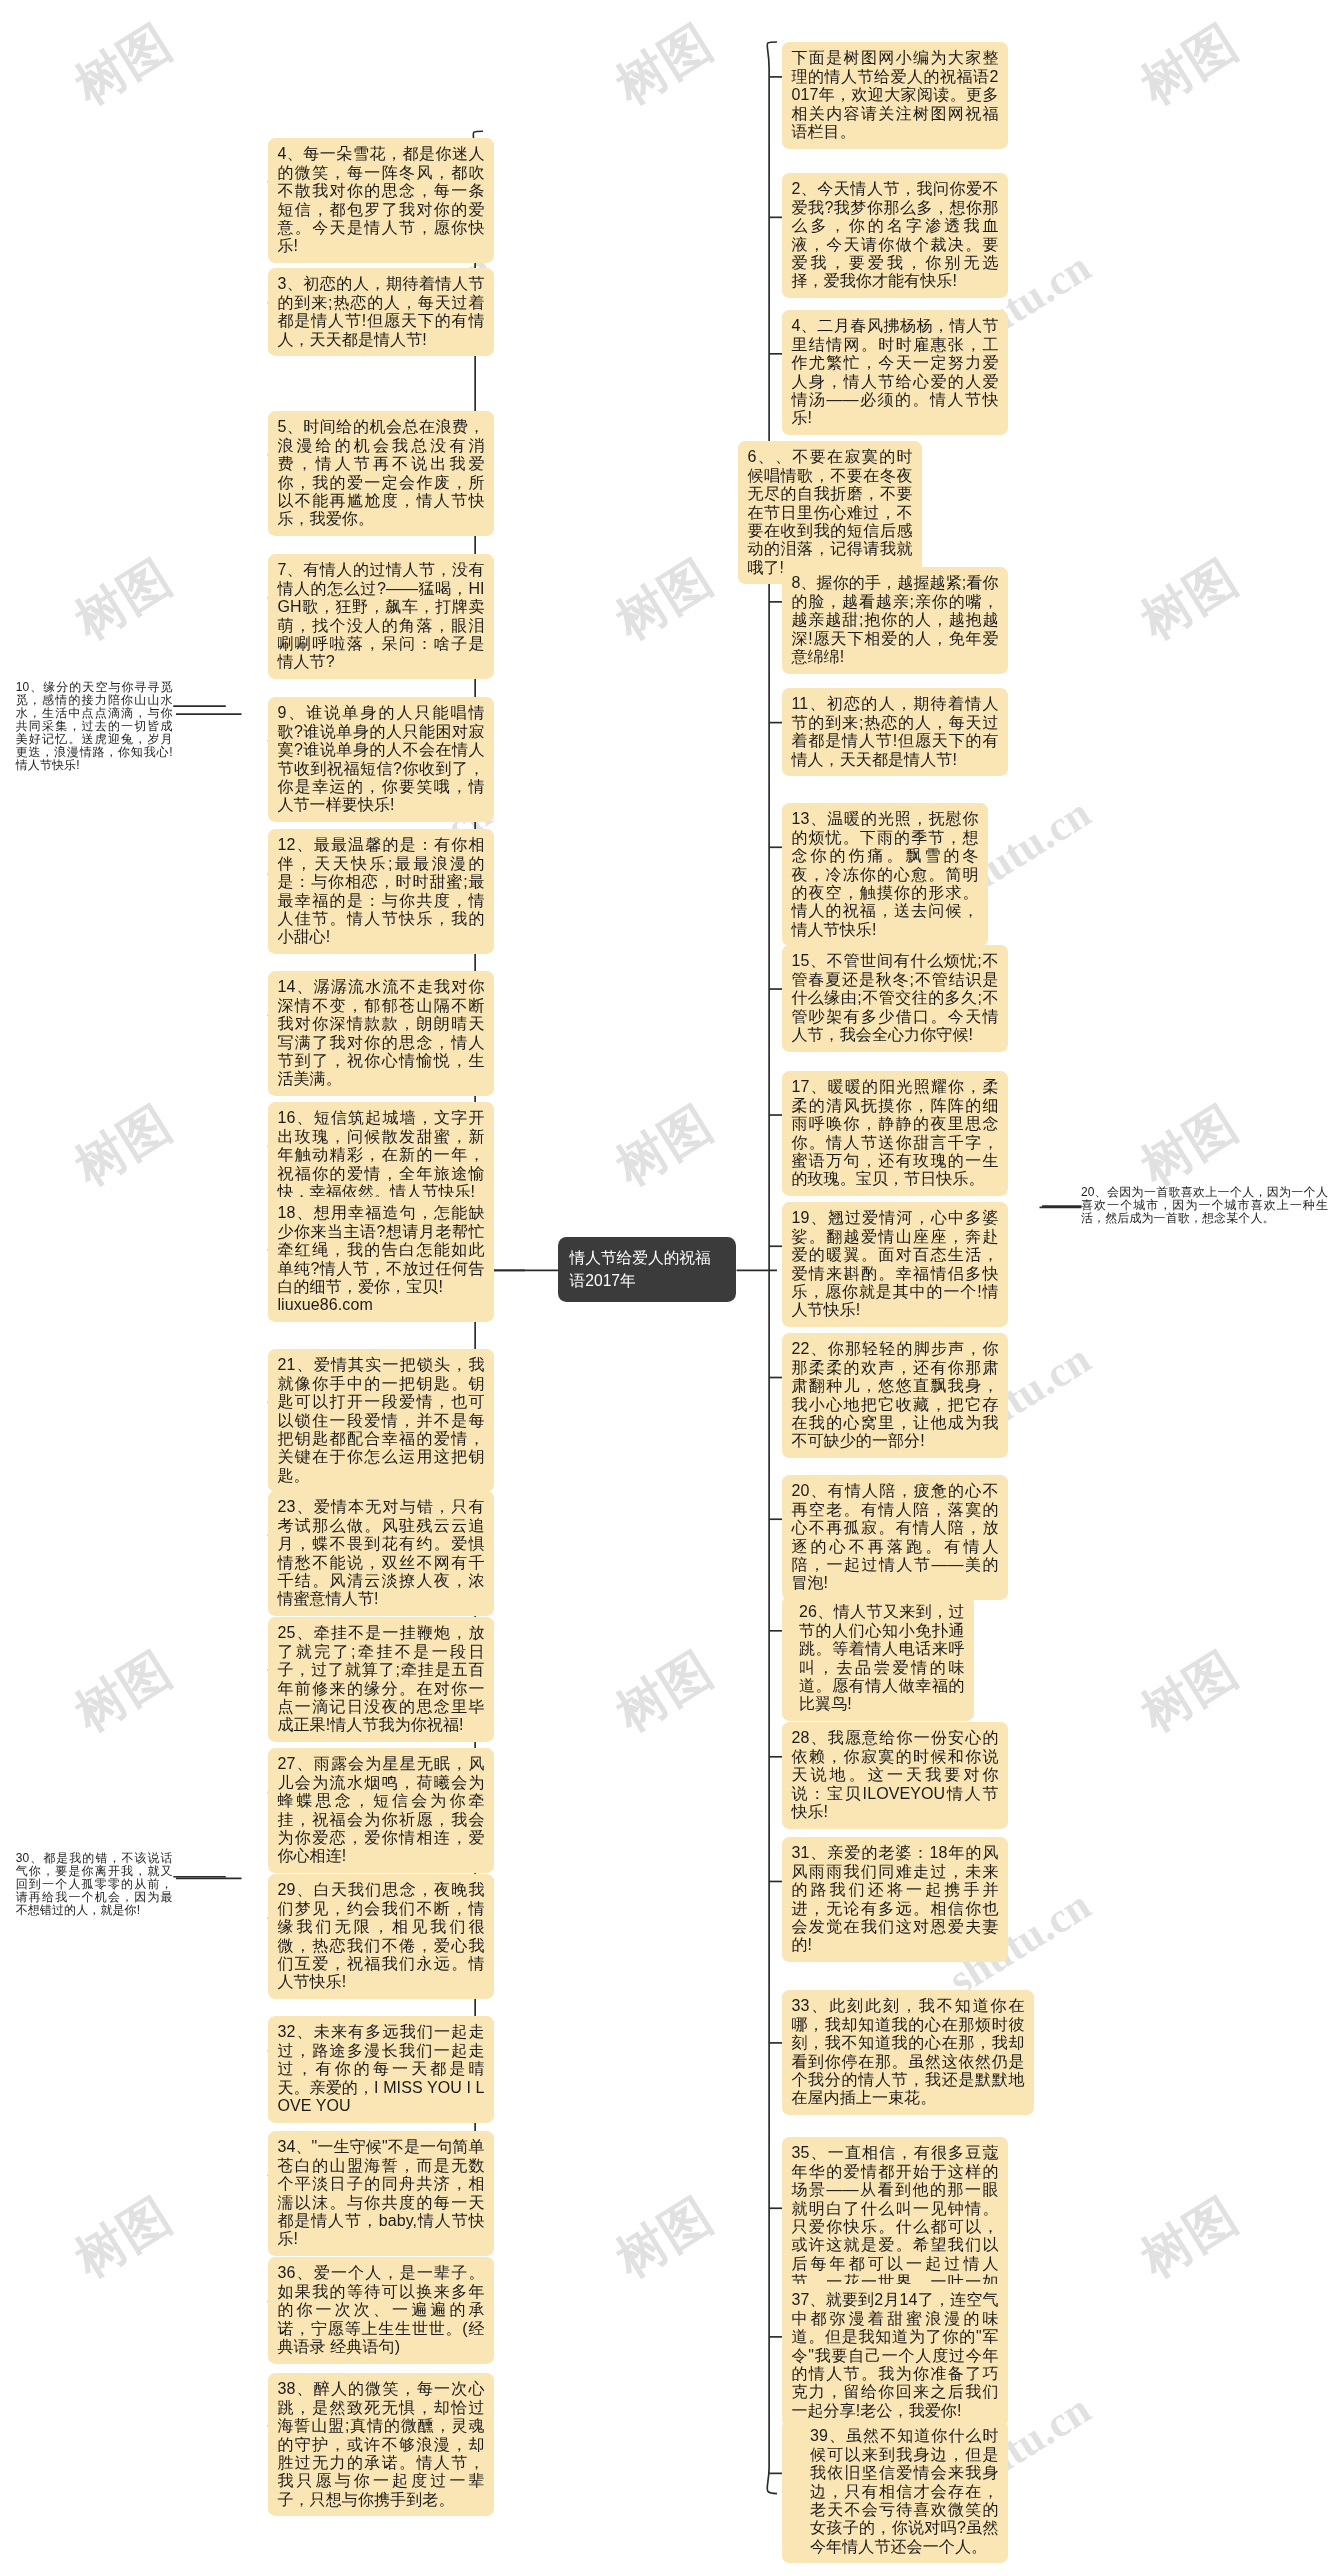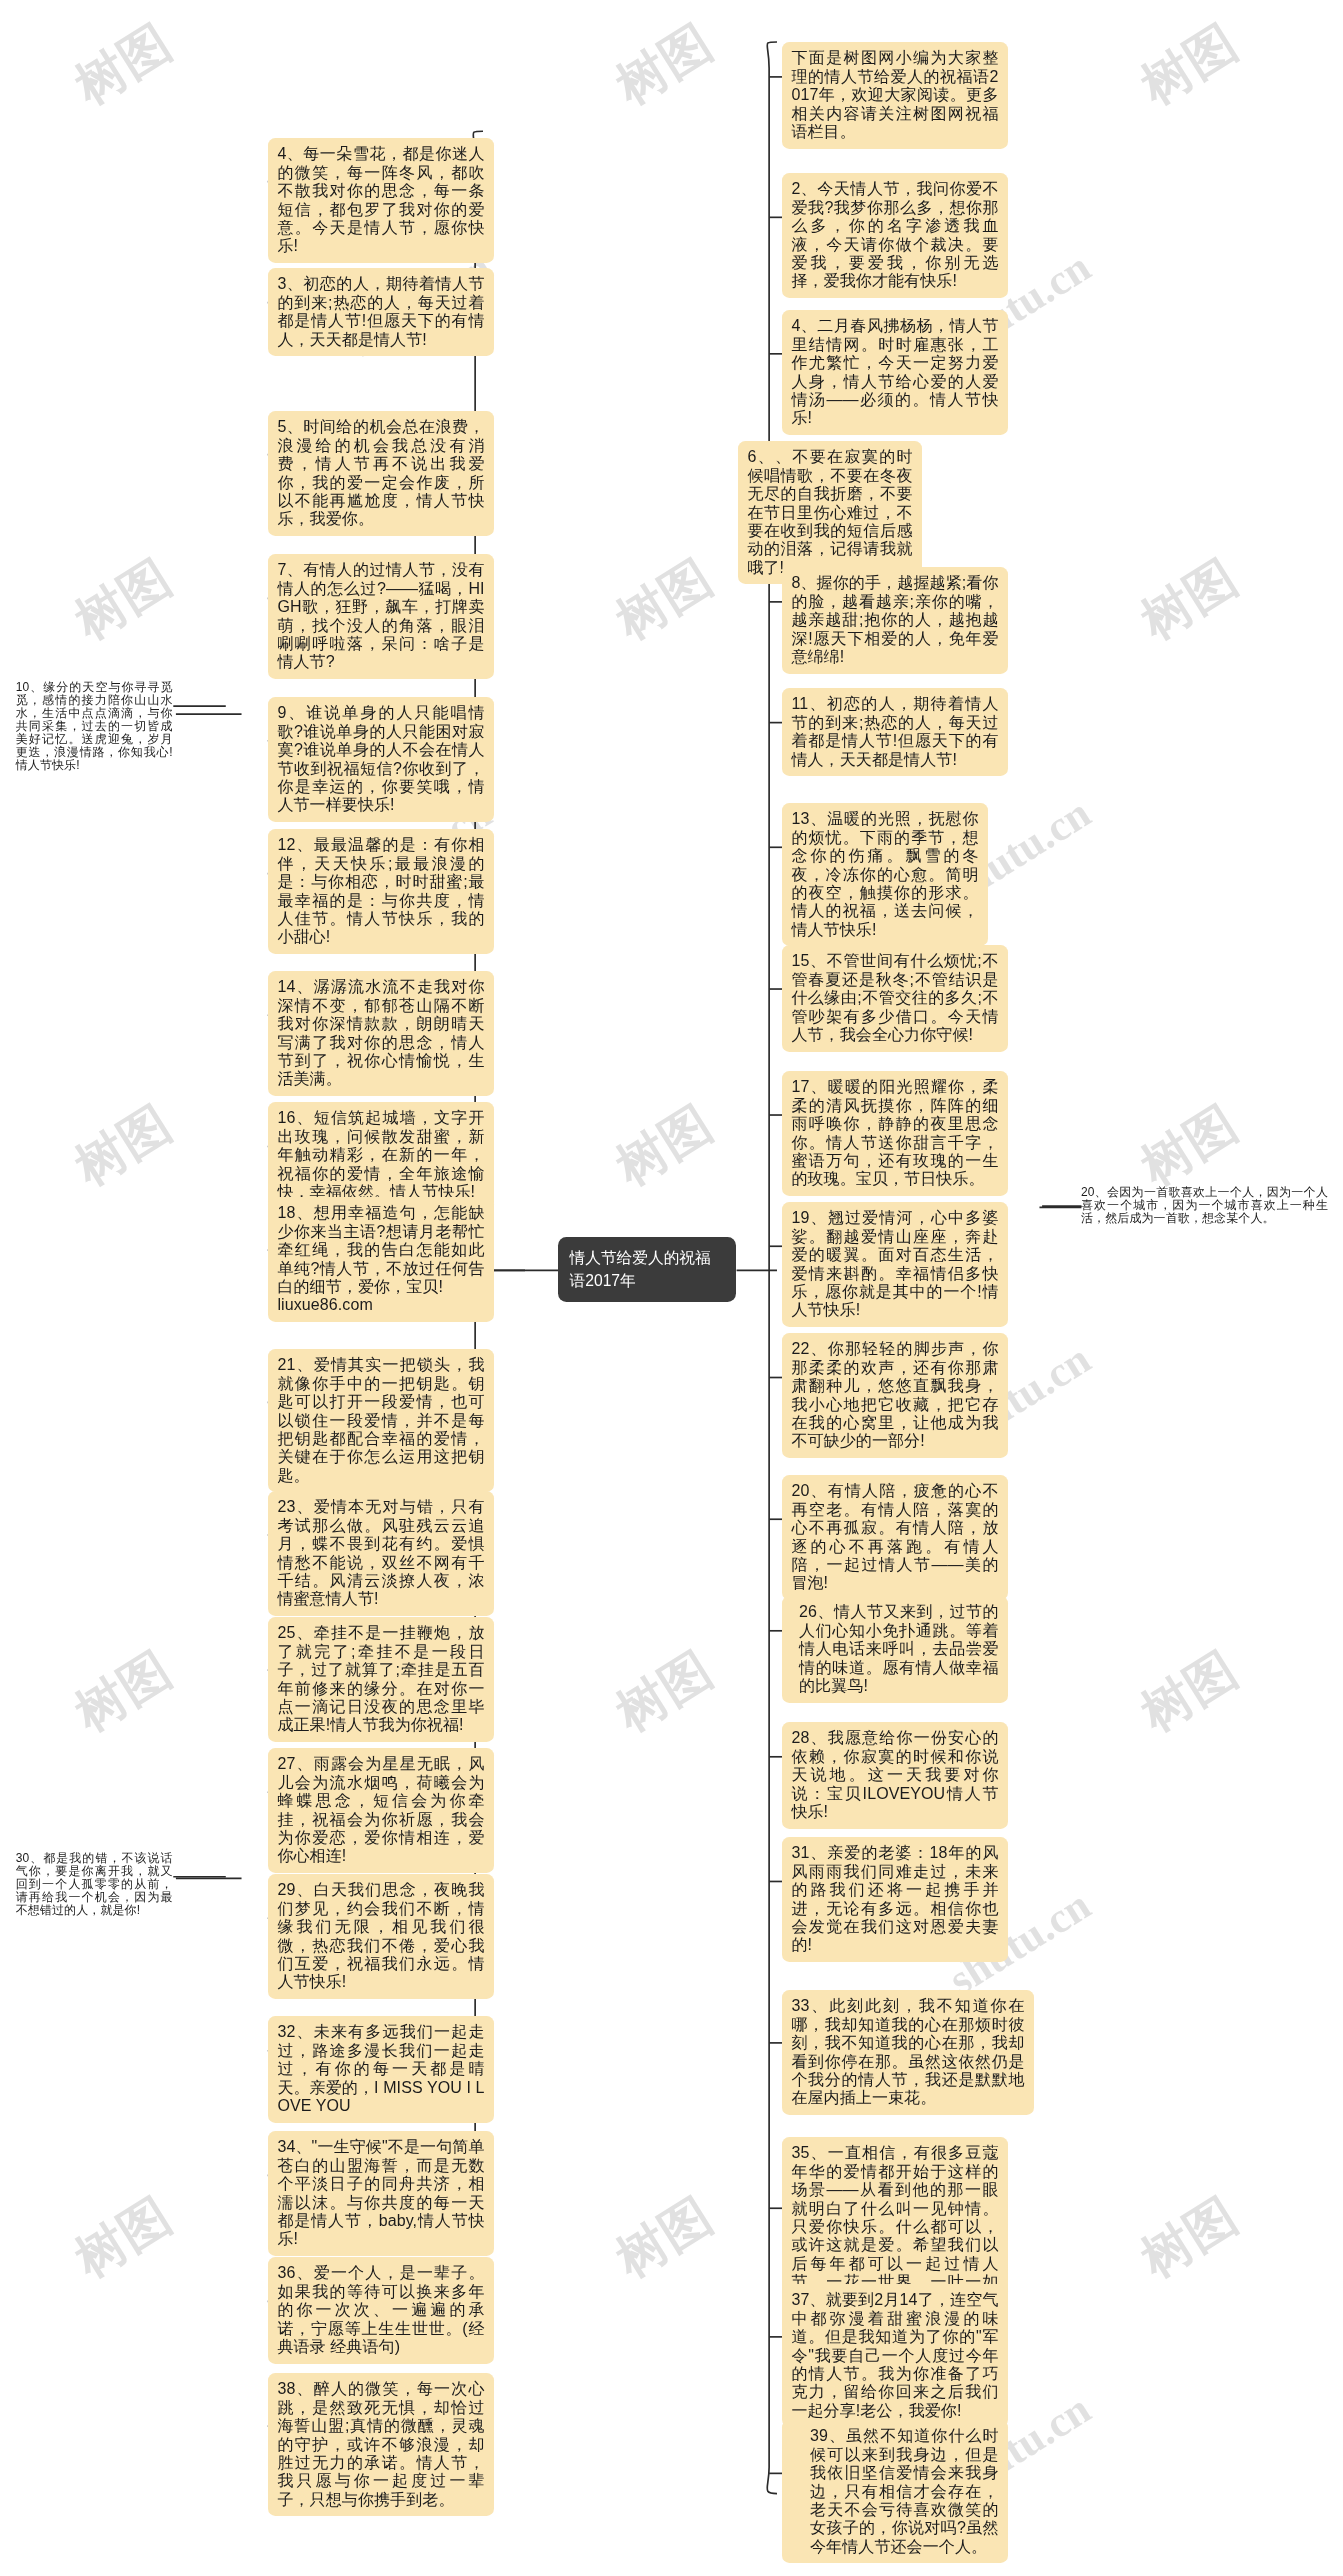--- a/index.html
+++ b/index.html
@@ -180,21 +180,21 @@
     <div class="node" style="left: 782px; top: 310px; width: 226px;">4、二月春风拂杨杨，情人节里结情网。时时雇惠张，工作尤繁忙，今天一定努力爱人身，情人节给心爱的人爱情汤——必须的。情人节快乐!</div>
     <div class="node" style="left: 738px; top: 441px; width: 184px;">6、、不要在寂寞的时候唱情歌，不要在冬夜无尽的自我折磨，不要在节日里伤心难过，不要在收到我的短信后感动的泪落，记得请我就哦了!</div>
     <div class="node" style="left: 782px; top: 567px; width: 226px;">8、握你的手，越握越紧;看你的脸，越看越亲;亲你的嘴，越亲越甜;抱你的人，越抱越深!愿天下相爱的人，免年爱意绵绵!</div>
     <div class="node" style="left: 782px; top: 688px; width: 226px;">11、初恋的人，期待着情人节的到来;热恋的人，每天过着都是情人节!但愿天下的有情人，天天都是情人节!</div>
     <div class="node" style="left: 782px; top: 803px; width: 206px;">13、温暖的光照，抚慰你的烦忧。下雨的季节，想念你的伤痛。飘雪的冬夜，冷冻你的心愈。简明的夜空，触摸你的形求。情人的祝福，送去问候，情人节快乐!</div>
     <div class="node" style="left: 782px; top: 945px; width: 226px;">15、不管世间有什么烦忧;不管春夏还是秋冬;不管结识是什么缘由;不管交往的多久;不管吵架有多少借口。今天情人节，我会全心力你守候!</div>
     <div class="node" style="left: 782px; top: 1071px; width: 226px;">17、暖暖的阳光照耀你，柔柔的清风抚摸你，阵阵的细雨呼唤你，静静的夜里思念你。情人节送你甜言千字，蜜语万句，还有玫瑰的一生的玫瑰。宝贝，节日快乐。</div>
     <div class="node" style="left: 782px; top: 1202px; width: 226px;">19、翘过爱情河，心中多婆娑。翻越爱情山座座，奔赴爱的暖翼。面对百态生活，爱情来斟酌。幸福情侣多快乐，愿你就是其中的一个!情人节快乐!</div>
     <div class="node" style="left: 782px; top: 1333px; width: 226px;">22、你那轻轻的脚步声，你那柔柔的欢声，还有你那肃肃翻种儿，悠悠直飘我身，我小心地把它收藏，把它存在我的心窝里，让他成为我不可缺少的一部分!</div>
     <div class="node" style="left: 782px; top: 1475px; width: 226px;">20、有情人陪，疲惫的心不再空老。有情人陪，落寞的心不再孤寂。有情人陪，放逐的心不再落跑。有情人陪，一起过情人节——美的冒泡!</div>
-    <div class="node" style="left: 782px; top: 1596px; width: 226px; padding-left: 17px;">26、情人节又来到，过节的人们心知小免扑通跳。等着情人电话来呼叫，去品尝爱情的味道。愿有情人做幸福的比翼鸟!</div>
+    <div class="node" style="left: 782px; top: 1596px; width: 192px; padding-left: 17px;">26、情人节又来到，过节的人们心知小免扑通跳。等着情人电话来呼叫，去品尝爱情的味道。愿有情人做幸福的比翼鸟!</div>
     <div class="node" style="left: 782px; top: 1722px; width: 226px;">28、我愿意给你一份安心的依赖，你寂寞的时候和你说天说地。这一天我要对你说：宝贝ILOVEYOU情人节快乐!</div>
     <div class="node" style="left: 782px; top: 1837px; width: 226px;">31、亲爱的老婆：18年的风风雨雨我们同难走过，未来的路我们还将一起携手并进，无论有多远。相信你也会发觉在我们这对恩爱夫妻的!</div>
     <div class="node" style="left: 782px; top: 1990px; width: 252px;">33、此刻此刻，我不知道你在哪，我却知道我的心在那烦时彼刻，我不知道我的心在那，我却看到你停在那。虽然这依然仍是个我分的情人节，我还是默默地在屋内插上一束花。</div>
     <div class="node" style="left: 782px; top: 2137px; width: 226px;">35、一直相信，有很多豆蔻年华的爱情都开始于这样的场景——从看到他的那一眼就明白了什么叫一见钟情。只爱你快乐。什么都可以，或许这就是爱。希望我们以后每年都可以一起过情人节。一花一世界，一叶一如来，一曲一场叹，一生为一人。</div>
     <div class="node" style="left: 782px; top: 2284px; width: 226px;">37、就要到2月14了，连空气中都弥漫着甜蜜浪漫的味道。但是我知道为了你的"军令"我要自己一个人度过今年的情人节。我为你准备了巧克力，留给你回来之后我们一起分享!老公，我爱你!</div>
     <div class="node" style="left: 782px; top: 2420px; width: 226px; padding-left: 28px;">39、虽然不知道你什么时候可以来到我身边，但是我依旧坚信爱情会来我身边，只有相信才会存在，老天不会亏待喜欢微笑的女孩子的，你说对吗?虽然今年情人节还会一个人。</div>
     <div class="node plain" style="left: 1081px; top: 1186px; width: 247px;">20、会因为一首歌喜欢上一个人，因为一个人喜欢一个城市，因为一个城市喜欢上一种生活，然后成为一首歌，想念某个人。</div>
   </div>
 
 

